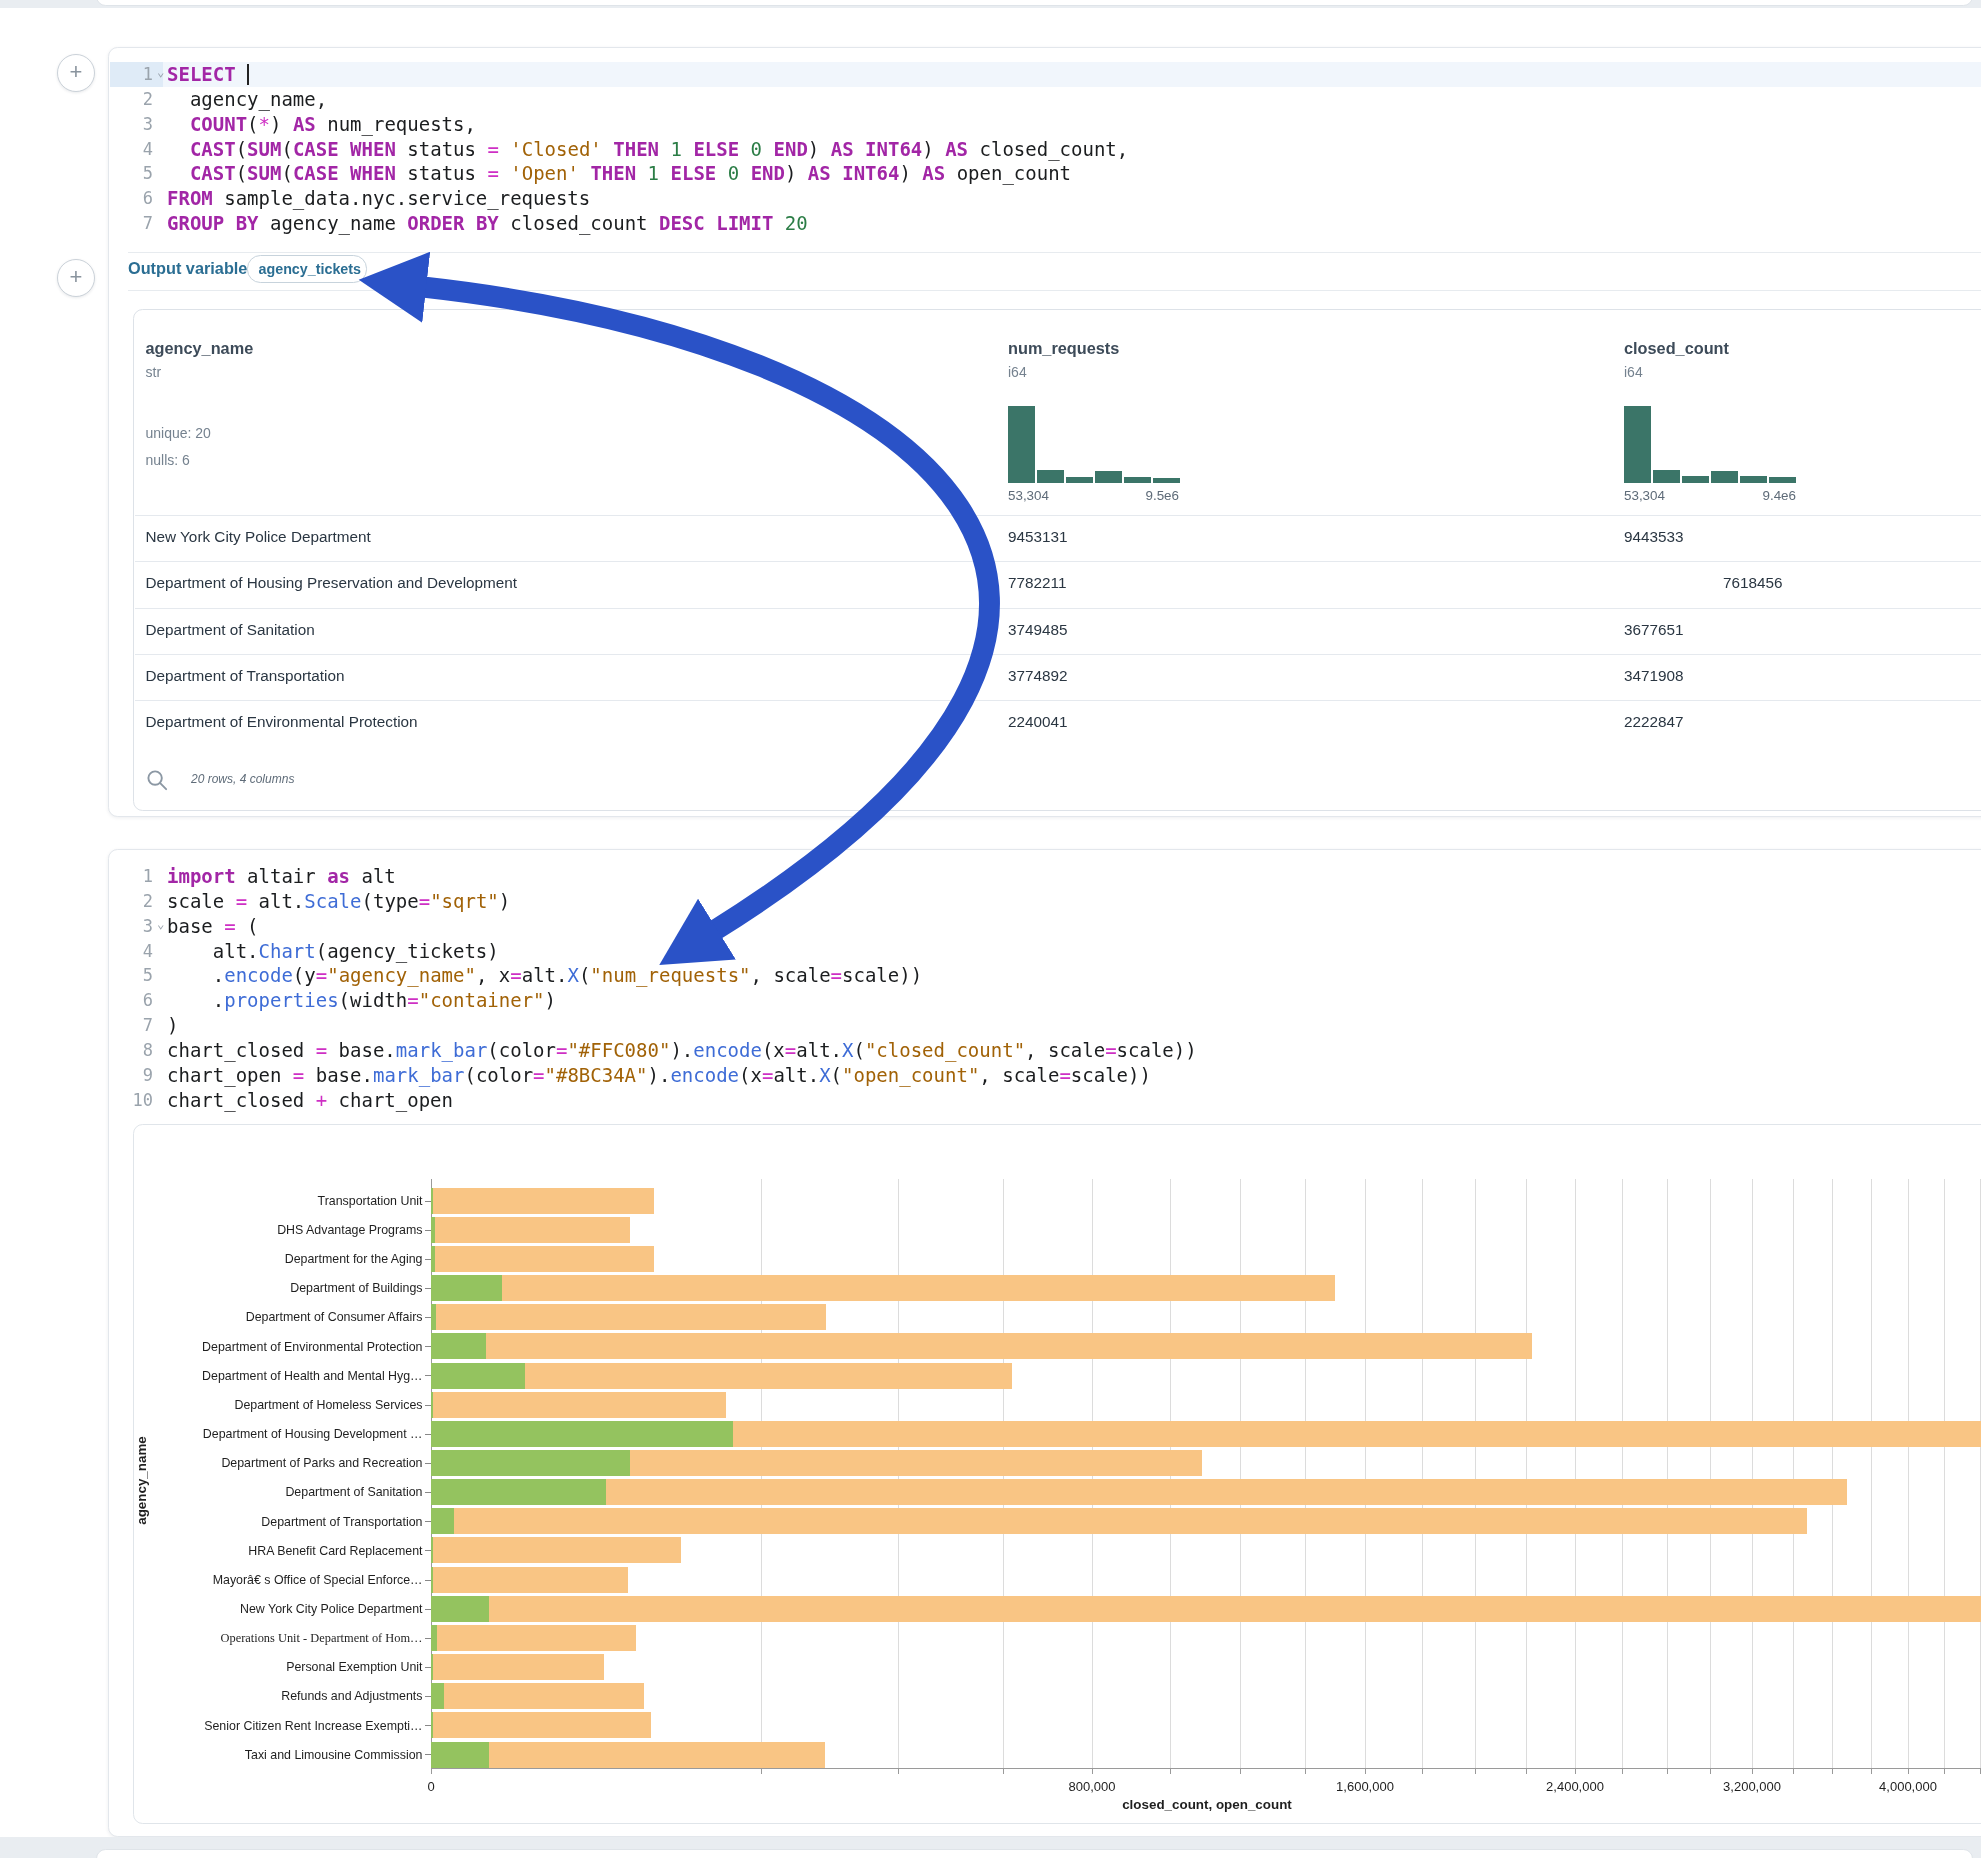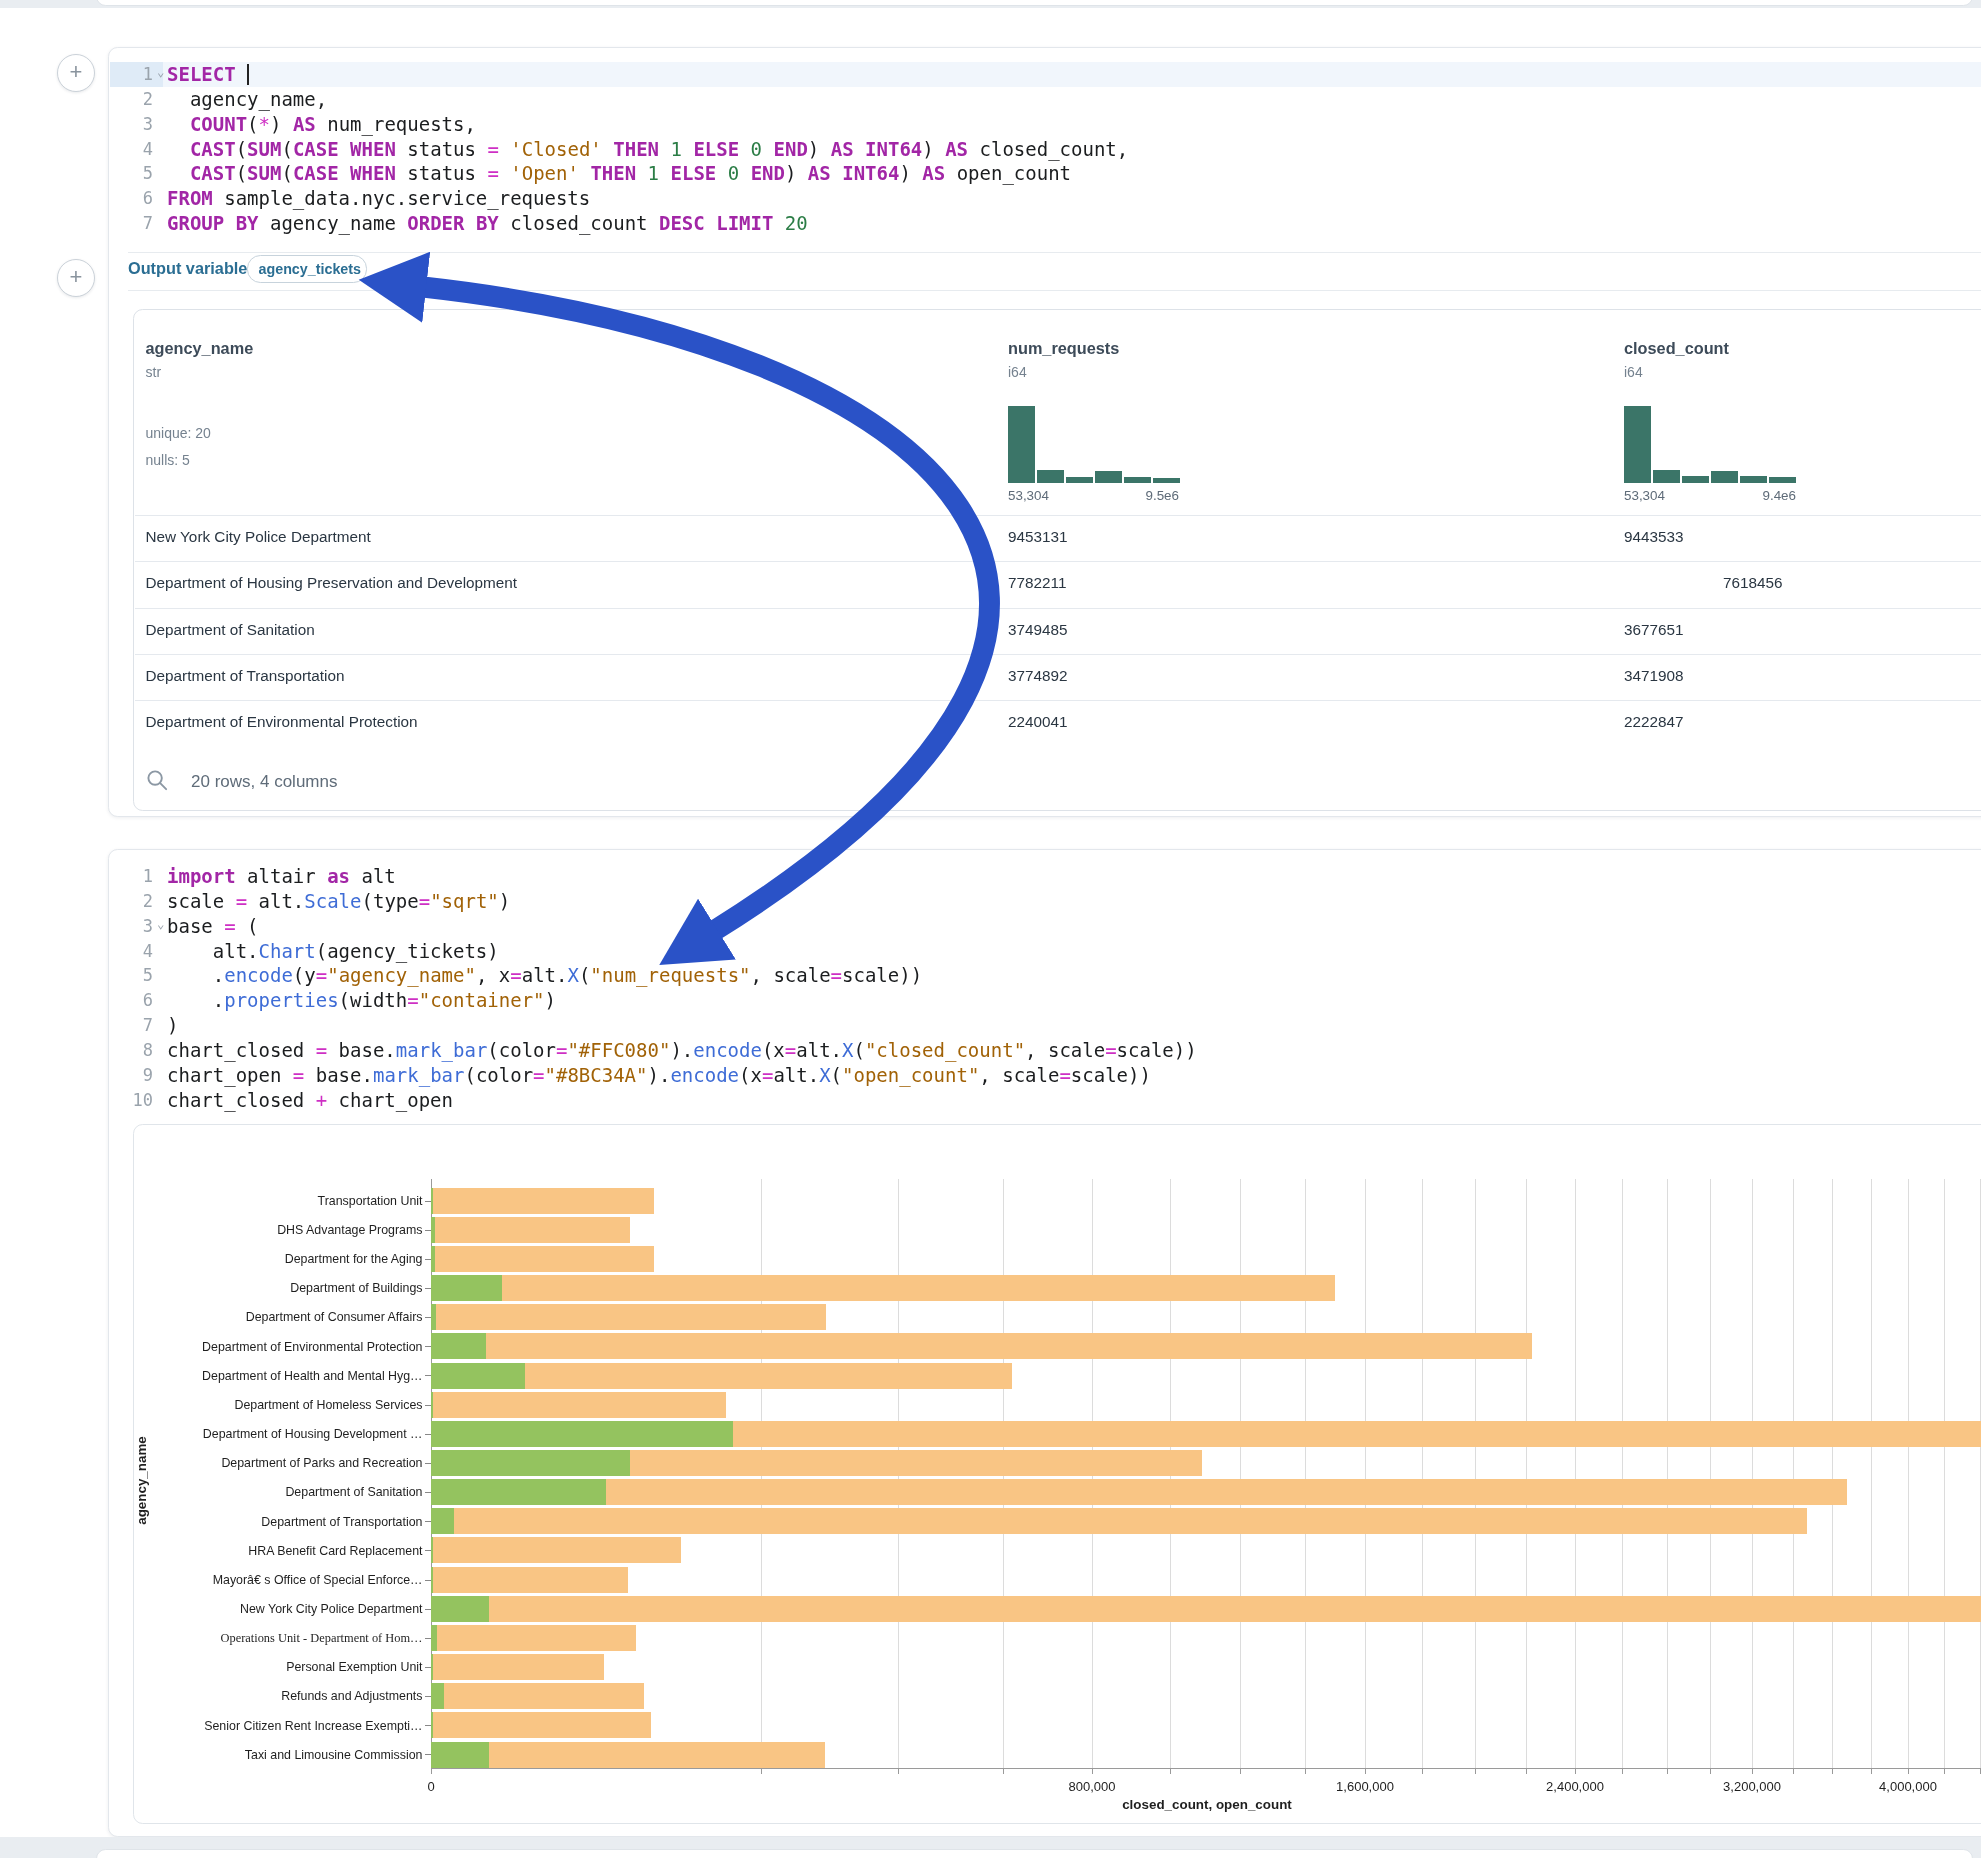--- a/index.html
+++ b/index.html
@@ -50,21 +50,21 @@
   .th-name{position:absolute;font-size:16.3px;font-weight:bold;color:#3D4B59;}
   .th-type{position:absolute;font-size:14px;color:#75828F;}
   .th-stat{position:absolute;font-size:14px;color:#75828F;}
   .hist{position:absolute;width:172px;height:77px;}
   .hist .hbar{position:absolute;bottom:0;width:27px;background:#3B7568;}
   .hist-min{position:absolute;font-size:13.4px;color:#5E6B78;}
   .hist-max{position:absolute;font-size:13.4px;color:#5E6B78;text-align:right;}
   .t-divider{position:absolute;left:1px;right:0;height:1px;background:#E5E9EE;}
   .t-row{position:absolute;left:0;right:0;height:46px;}
   .t-cell{position:absolute;top:13.4px;font-size:15.3px;color:#2A3642;white-space:nowrap;}
-  .t-footer-text{position:absolute;font-size:17px;color:#5F6C79;}
+  .t-footer-text{position:absolute;font-size:12px;color:#5F6C79;font-style:italic;}
   
   .chart-plot{position:absolute;}
   .gridline{position:absolute;top:0;width:1px;background:#DCDCDC;}
   .bar{position:absolute;height:26px;}
   .y-label{position:absolute;width:277px;text-align:right;font-size:12.4px;color:#1F1F1F;
     font-family:"Liberation Sans",sans-serif;white-space:nowrap;}
   .y-tick{position:absolute;width:5.7px;height:1px;background:#888;}
   .x-axis-line{position:absolute;height:1.4px;background:#9A9A9A;}
   .x-tick{position:absolute;width:1px;height:5.7px;background:#9A9A9A;}
   .x-tick-label{position:absolute;font-size:13px;color:#1F1F1F;transform:translateX(-50%);white-space:nowrap;}
@@ -95,21 +95,21 @@
   <div class="divider" style="top:204px;"></div>
   <div class="outvar-label" style="left:19px;top:211px;">Output variable:</div>
   <div class="outvar-chip" style="left:138px;top:207px;width:107px;">agency_tickets</div>
   <div class="divider" style="top:242px;"></div>
 
   <div class="panel" style="left:24px;top:261px;width:1866px;height:500px;">
     <div id="table-header" style="position:absolute;left:0;top:0;right:0;height:205px;">
         <div class="th-name" style="left:11.5px;top:29px;">agency_name</div>
         <div class="th-type" style="left:11.5px;top:54px;">str</div>
         <div class="th-stat" style="left:11.5px;top:115px;">unique: 20</div>
-        <div class="th-stat" style="left:11.5px;top:142px;">nulls: 5</div>
+        <div class="th-stat" style="left:11.5px;top:142px;">nulls: 6</div>
         <div class="th-name" style="left:874px;top:29px;">num_requests</div>
         <div class="th-type" style="left:874px;top:54px;">i64</div>
         <div class="hist" style="left:874px;top:96px;">
           <div class="hbar" style="left:0px;height:77px;"></div>
           <div class="hbar" style="left:29px;height:13px;"></div>
           <div class="hbar" style="left:58px;height:6.2px;"></div>
           <div class="hbar" style="left:87px;height:12.4px;"></div>
           <div class="hbar" style="left:116px;height:6.2px;"></div>
           <div class="hbar" style="left:145px;height:5.4px;"></div>
         </div>

